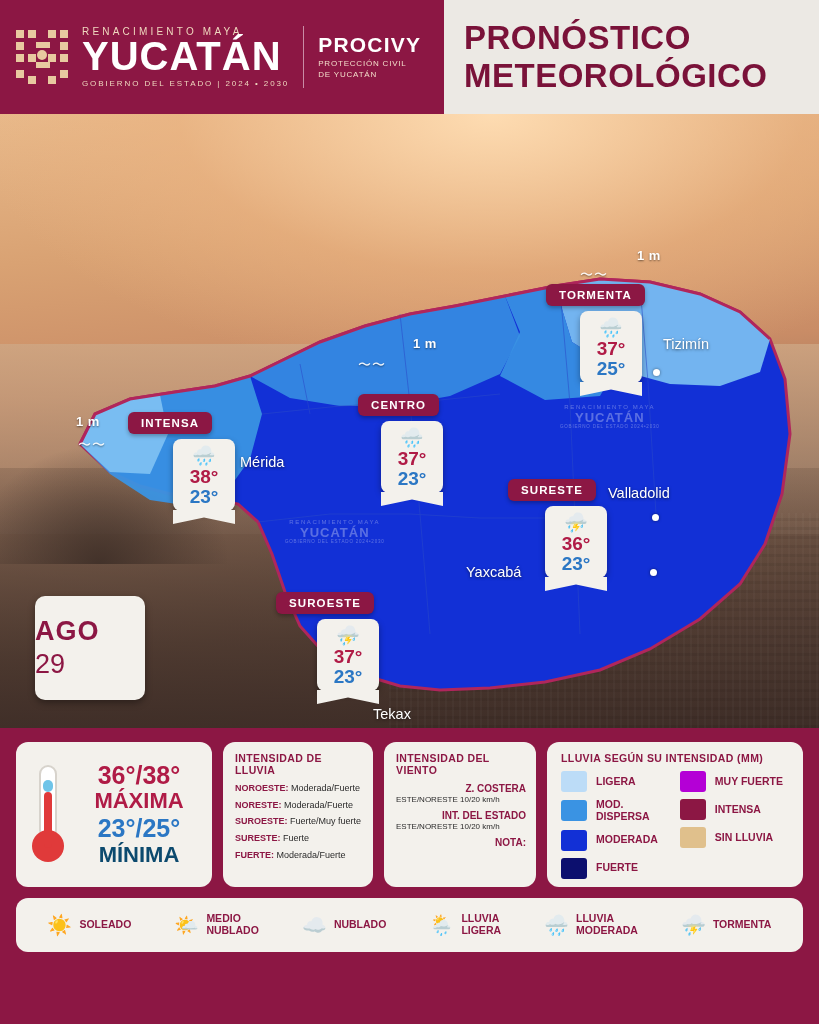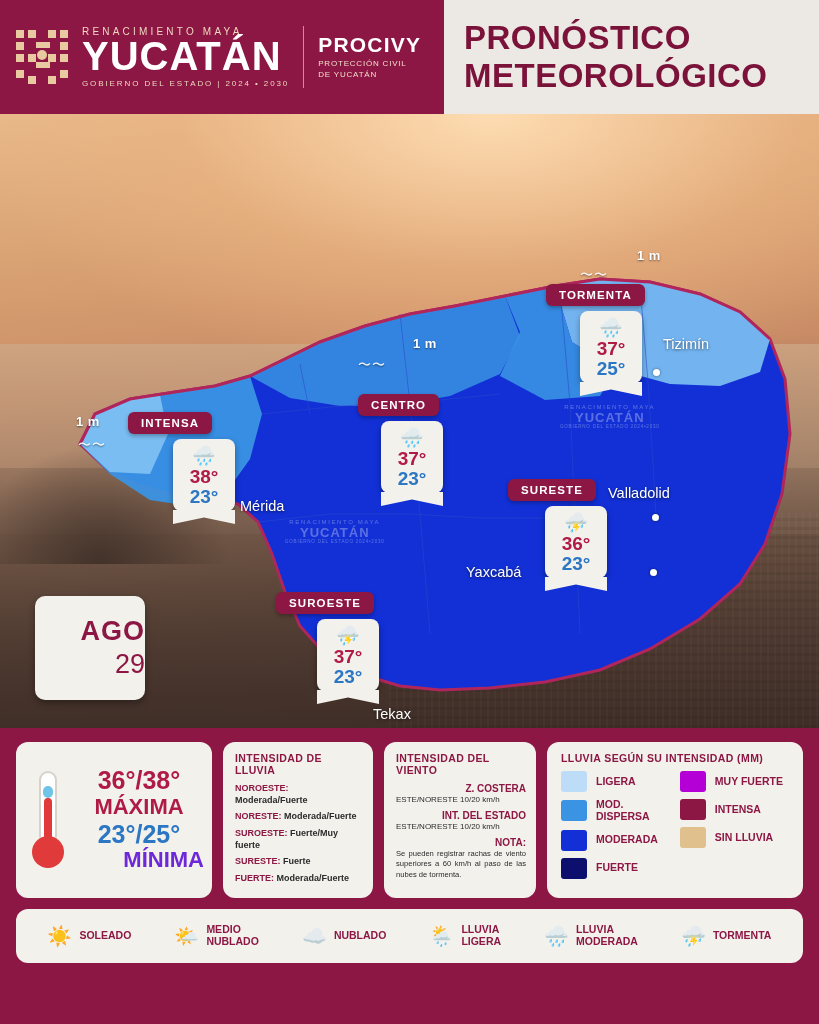--- a/index.html
+++ b/index.html
@@ -103,21 +103,21 @@
   
   .city { position:absolute; color:#fff; font-size:14.5px; font-weight:400;
     text-shadow:0 1px 3px rgba(0,0,0,.6); white-space:nowrap;}
   .city-dot { position:absolute; width:7px; height:7px; border-radius:50%; background:#fff;
     box-shadow:0 0 3px rgba(0,0,0,.5);}
 
   
   .date-badge {
     position:absolute; left:35px; bottom:28px; width:110px; height:104px;
     background:#f3f1ec; border-radius:10px; display:flex; flex-direction:column;
-    align-items:flex-end; justify-content:center; box-shadow:0 3px 7px rgba(0,0,0,.35);
+    align-items:flex-start; justify-content:center; box-shadow:0 3px 7px rgba(0,0,0,.35);
   }
   .date-mon { font-size:27px; font-weight:700; color:#8c1744; letter-spacing:1px;}
   .date-day { font-size:27px; font-weight:400; color:#8c1744; margin-top:2px;}
 
   
   .wm { position:absolute; opacity:.30; color:#fff; text-align:center; line-height:1.1; }
   .wm .wm1 { font-size:6px; letter-spacing:1.6px; }
   .wm .wm2 { font-size:13px; font-weight:700; letter-spacing:1px; }
   .wm .wm3 { font-size:4.5px; letter-spacing:.8px; }
 
@@ -127,28 +127,28 @@
 
   .panel { background:#f3f1ec; border-radius:12px; }
 
   .pnl-temp { width:196px; display:flex; align-items:center; padding:10px 8px 10px 6px; }
   .thermo { width:52px; display:flex; justify-content:center; }
   .thermo svg { width:44px; height:104px; }
   .temp-txt { flex:1; text-align:center; }
   .t-max { font-size:25px; font-weight:700; color:#b01b46; line-height:1.1; }
   .t-maxlbl { font-size:22px; font-weight:700; color:#b01b46; line-height:1.1; }
   .t-min { font-size:25px; font-weight:700; color:#2b77c4; line-height:1.1; margin-top:2px;}
-  .t-minlbl { font-size:22px; font-weight:700; color:#6d28d9; line-height:1.1;text-align:right; }
+  .t-minlbl { font-size:22px; font-weight:700; color:#0c4a6e; line-height:1.1; }
 
   .pnl-lluvia { width:150px; padding:10px 10px 8px 12px; }
   .pnl-viento { width:152px; padding:10px 10px 8px 12px; }
   .pnl-mm { flex:1; padding:10px 12px 8px 14px; }
 
   .pnl-head { font-size:10.5px; font-weight:700; color:#8c1744; letter-spacing:.4px; margin-bottom:7px; }
-  .li { font-size:9px; color:#2b2b2b; margin-bottom:5px; line-height:1.3;font-weight:bold; }
+  .li { font-size:9px; color:#2b2b2b; margin-bottom:5px; line-height:1.3; }
   .li b { color:#8c1744; }
   .vi-h { font-size:10px; font-weight:700; color:#8c1744; margin-bottom:1px;text-align:right;}
   .vi-t { font-size:8px; color:#2b2b2b; margin-bottom:6px;}
   .vi-note { font-size:7.6px; color:#2b2b2b; line-height:1.35; text-align:justify;}
 
   .mm-grid { display:flex; gap:22px; }
   .mm-col { display:flex; flex-direction:column; gap:7px; }
   .mm-item { display:flex; align-items:center; gap:9px; }
   .sw { width:26px; height:21px; border-radius:3px; flex:0 0 26px;}
   .mm-lbl { font-size:10.5px; font-weight:700; color:#8c1744; line-height:1.12; }
@@ -266,21 +266,21 @@
     </div>
     <div class="city-dot" style="left:653px; top:255px;"></div>
     <div class="city" style="left:663px; top:222px;">Tizimín</div>
 
     <div class="region-pill" style="left:128px; top:298px;">INTENSA</div>
     <div class="temp-card" style="left:173px; top:325px;">
       <div class="tc-ico">🌧️</div>
       <div class="tc-max">38°</div>
       <div class="tc-min">23°</div>
     </div>
-    <div class="city" style="left:240px; top:340px;margin-top:44px;">Mérida</div>
+    <div class="city" style="left:240px; top:340px;">Mérida</div>
 
     <div class="region-pill" style="left:358px; top:280px;">CENTRO</div>
     <div class="temp-card" style="left:381px; top:307px;">
       <div class="tc-ico">🌧️</div>
       <div class="tc-max">37°</div>
       <div class="tc-min">23°</div>
     </div>
 
     <div class="region-pill" style="left:508px; top:365px;">SURESTE</div>
     <div class="temp-card" style="left:545px; top:392px;">
@@ -346,21 +346,20 @@
         </div>
       </div>
 
       <div class="panel pnl-viento">
         <div class="pnl-head">INTENSIDAD DEL VIENTO</div>
         <div class="vi-h">Z. COSTERA</div>
         <div class="vi-t">ESTE/NORESTE  10/20 km/h</div>
         <div class="vi-h">INT. DEL ESTADO</div>
         <div class="vi-t">ESTE/NORESTE  10/20 km/h</div>
         <div class="vi-h">NOTA:</div>
-        <div class="vi-note">Se pueden registrar rachas de viento superiores a 60 km/h al paso de las nubes de tormenta.</div>
       </div>
 
       <div class="panel pnl-mm">
         <div class="pnl-head">LLUVIA SEGÚN SU INTENSIDAD (MM)</div>
         <div class="mm-grid">
           <div class="mm-col">
             <div class="mm-item">
               <span class="sw" style="background:#bcdcf7"></span>
               <span class="mm-lbl">LIGERA</span>
             </div>

